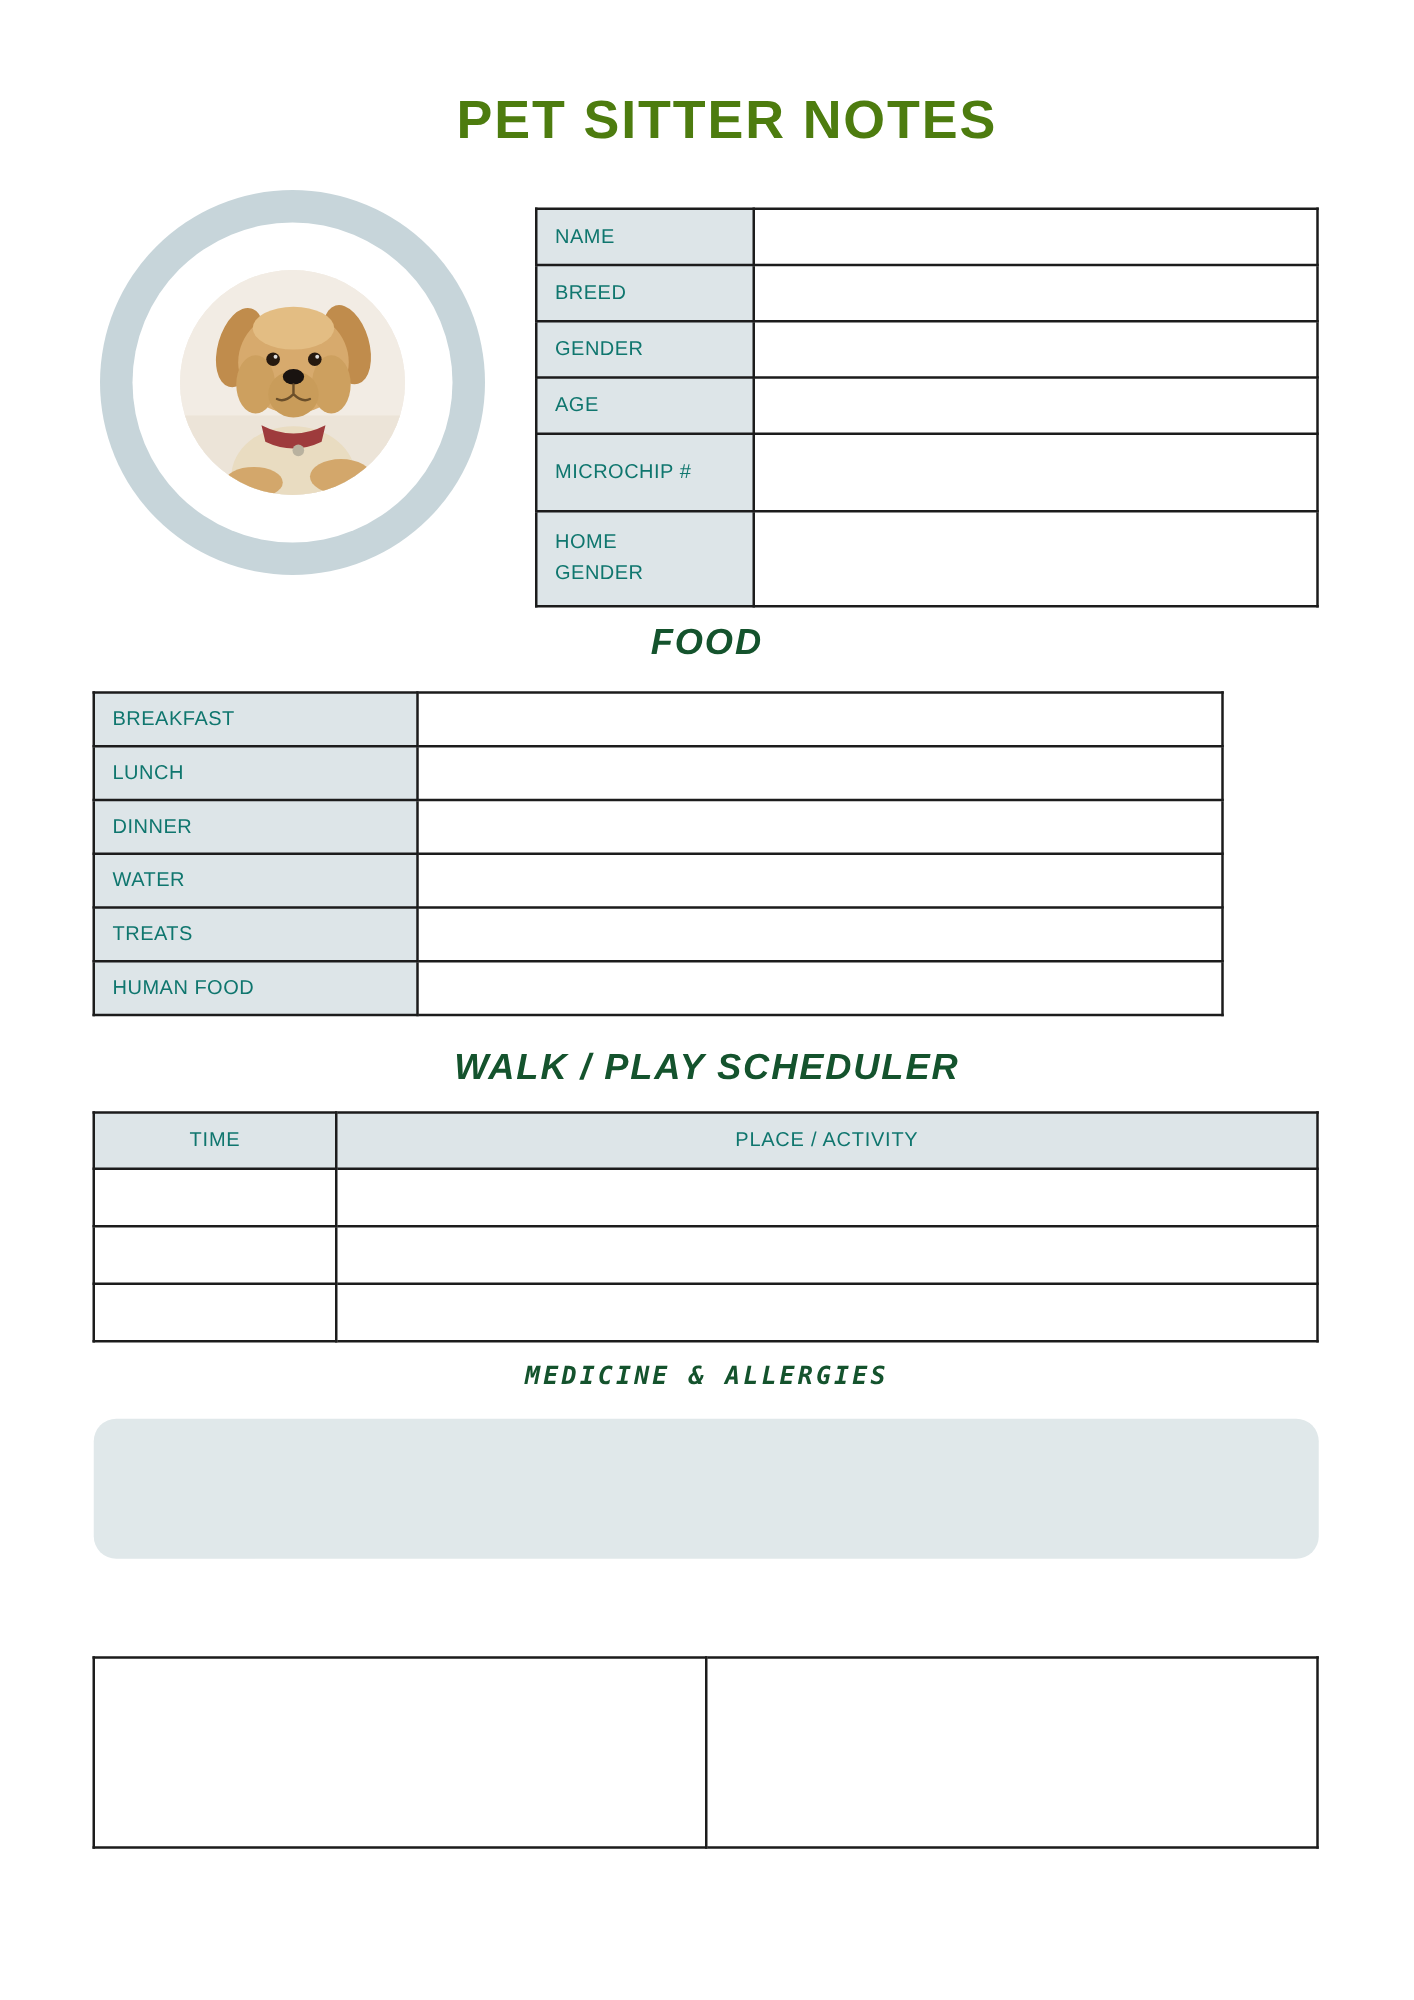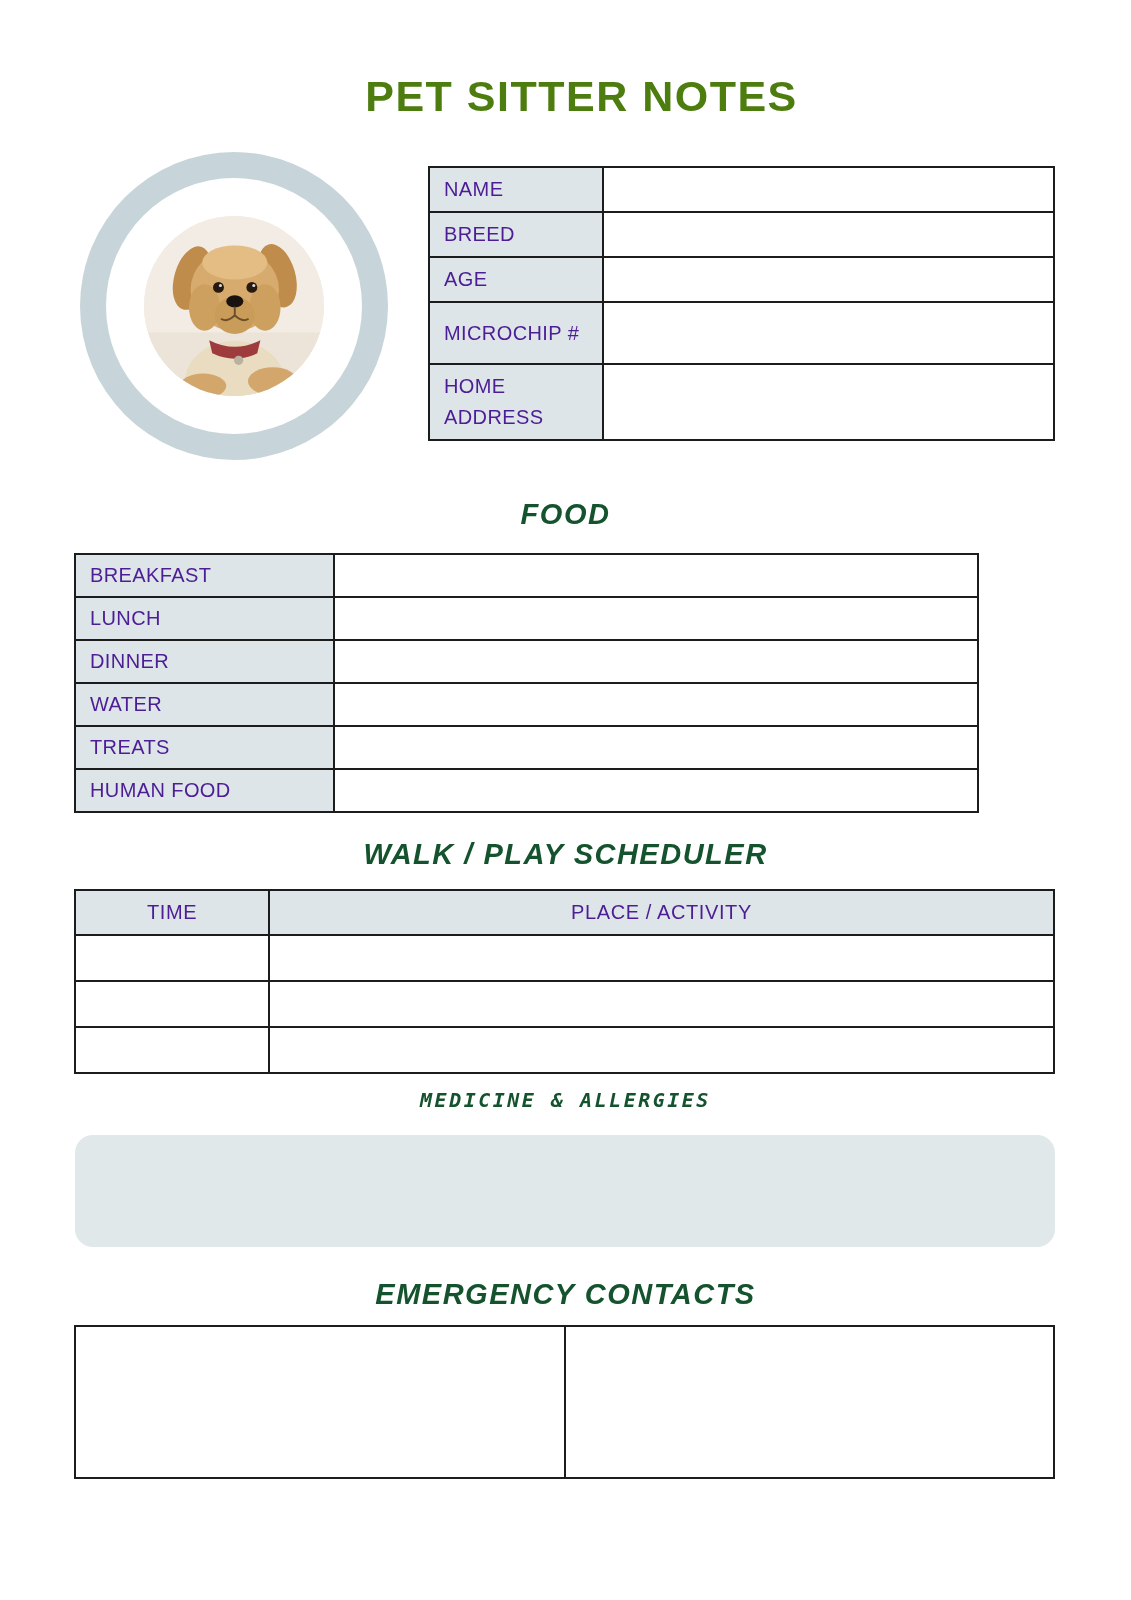--- a/index.html
+++ b/index.html
@@ -23,21 +23,21 @@
   }
   
   .ring { position:absolute; left:80px; top:152px; width:308px; height:308px;
           border-radius:50%; background:#c7d5da; }
   .ring-white { position:absolute; inset:26px; border-radius:50%; background:#ffffff; }
   .photo { position:absolute; inset:38px; border-radius:50%; overflow:hidden;
            background:#f2ece4; }
   .photo svg { display:block; width:100%; height:100%; }
   
   .tbl { position:absolute; border-collapse:collapse; table-layout:fixed;
-         background:#ffffff; font-size:20px; color:#4c1d95; }
+         background:#ffffff; font-size:16px; color:#0f766e; }
   .tbl th, .tbl td { border:2px solid #1c1c1c; vertical-align:middle; }
   .tbl th { background:#dde5e8; font-weight:400; text-align:left;
             padding:0 14px; letter-spacing:0.4px; }
   .tbl td { background:#ffffff; padding:0 12px; }
   .tbl th.center { text-align:center; padding:0; letter-spacing:0.6px; }
   .narrow-label { display:inline-block; max-width:112px; line-height:1.55; }
   .notes-box { position:absolute; left:75px; top:1135px; width:980px; height:112px;
                border-radius:18px; background:#e0e8ea; }
 </style>
 </head>
@@ -84,29 +84,33 @@
     <tbody>
       <tr style="height:45px">
         <th><span>NAME</span></th>
         <td></td>
       </tr>
       <tr style="height:45px">
         <th><span>BREED</span></th>
         <td></td>
       </tr>
       <tr style="height:45px">
+        <th><span>GENDER</span></th>
+        <td></td>
+      </tr>
+      <tr style="height:45px">
         <th><span>AGE</span></th>
         <td></td>
       </tr>
       <tr style="height:62px">
         <th><span>MICROCHIP #</span></th>
         <td></td>
       </tr>
       <tr style="height:76px">
-        <th><span class="narrow-label">HOME ADDRESS</span></th>
+        <th><span class="narrow-label">HOME GENDER</span></th>
         <td></td>
       </tr>
     </tbody>
   </table>
 
   <h2 class="section-heading" style="top:498px;">FOOD</h2>
   <table class="tbl" style="left:74px; top:553px; width:905px;">
     <colgroup>
         <col style="width:259px">
         <col>
@@ -161,21 +165,20 @@
       <tr style="height:46px">
         <td></td>
         <td></td>
       </tr>
     </tbody>
   </table>
 
   <h2 class="section-heading mono" style="top:1088px;">MEDICINE &amp; ALLERGIES</h2>
   <div class="notes-box"></div>
 
-  <h2 class="section-heading" style="top:1278px;">EMERGENCY CONTACTS</h2>
   <table class="tbl" style="left:74px; top:1325px; width:981px;">
     <colgroup>
         <col style="width:490px">
         <col>
       </colgroup>
     <tbody>
       <tr style="height:152px">
         <td style="vertical-align:top; padding-top:8px;"></td>
         <td style="vertical-align:top; padding-top:8px;"></td>
       </tr>

